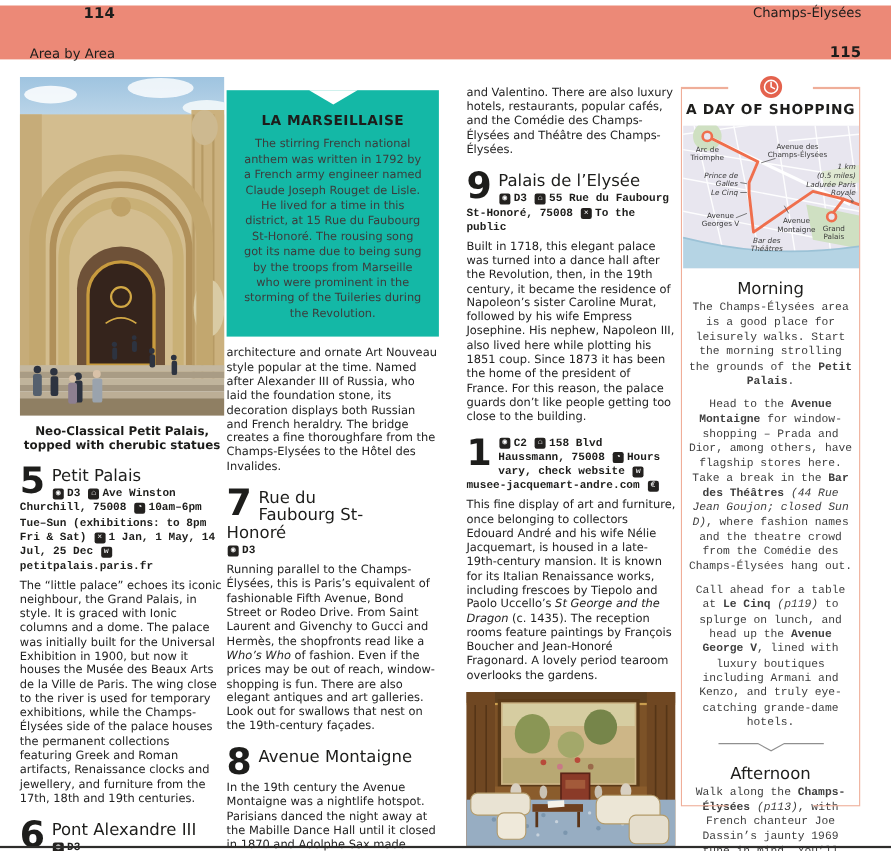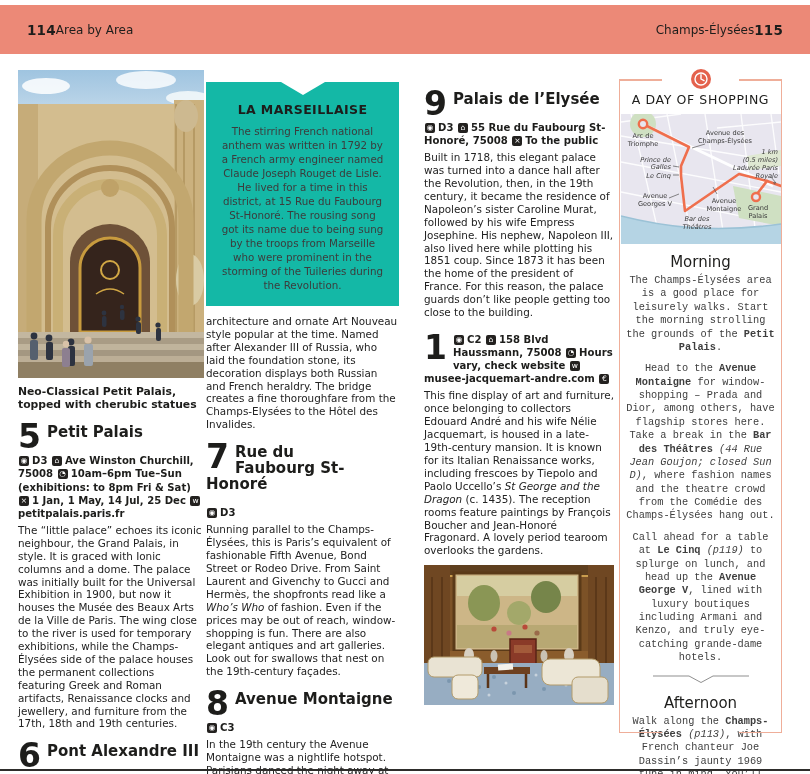--- a/index.html
+++ b/index.html
@@ -3,37 +3,37 @@
 <meta charset="utf-8">
 <style>
   html,body{margin:0;padding:0;}
   body{width:810px;height:774px;background:#ffffff;overflow:hidden;
        font-family:"DejaVu Sans",sans-serif;color:#1d1d1b;}
   .page{position:relative;width:810px;height:774px;background:#fff;}
 
   
   .topbar{position:absolute;left:0;right:0;top:5px;height:49px;background:#ec8977;
           display:flex;justify-content:space-between;align-items:center;padding:0 27px;box-sizing:border-box;}
-  .tb-group{display:flex;align-items:center;gap:0;}
+  .tb-group{display:flex;align-items:flex-end;gap:22px;flex-direction:column;}
   .pg{font-weight:bold;font-size:13.5px;letter-spacing:.2px;}
   .tb-label{font-size:12px;}
 
   
   .col{position:absolute;}
   .col1{left:18px;top:70px;width:186px;}
   .col2{left:206px;top:82px;width:193px;}
   .col3{left:424px;top:78px;width:190px;}
 
-  .caption{font-weight:bold;font-size:10.8px;line-height:1.22;margin:7px 0 0;}
+  .caption{font-weight:bold;font-size:10.8px;line-height:1.22;margin:7px 0 0;text-align:center;}
 
   section{margin-top:11px;}
   .sec-head::after{content:"";display:block;clear:both;}
   .num{float:left;font-size:33px;font-weight:bold;line-height:26px;margin:2px 7px 0 0;letter-spacing:-1px;}
-  h3{font-size:15px;font-weight:bold;line-height:16px;margin:0;padding-top:2px;}
-  .info{font-size:10.1px;line-height:1.3;margin-top:14px;font-weight:bold;color:#1d1d1b;}
+  h3{font-size:15px;font-weight:normal;line-height:16px;margin:0;padding-top:2px;}
+  .info{font-size:10.1px;line-height:1.3;margin-top:3px;font-weight:bold;color:#1d1d1b;font-family:Liberation Mono, monospace;}
   .inficon{display:inline-block;width:10px;height:10px;background:#23211f;color:#fff;
            font-size:7.5px;line-height:10px;text-align:center;border-radius:2px;
            margin:0 3px 0 1px;vertical-align:1px;font-weight:normal;}
   .body-p{font-size:10.4px;line-height:12.9px;margin:4px 0 0;color:#222;clear:left;}
   .rt-b{font-weight:bold;} .rt-i{font-style:italic;}
 
   
   .mbox{position:relative;background:#14b8a6;padding:20px 12px 12px;text-align:center;box-sizing:border-box;}
   .mbox::before{content:"";position:absolute;top:0;left:50%;transform:translateX(-50%);
                 border-left:22px solid transparent;border-right:22px solid transparent;
@@ -42,21 +42,21 @@
   .mbox p{margin:2px;font-size:10.3px;line-height:1.36;color:#3c3c3c;text-align:center;}
 
   
   .sidebar{position:absolute;left:619px;top:79px;width:163px;height:654px;
            border-left:1.5px solid #efae99;border-right:1.5px solid #efae99;
            box-sizing:border-box;text-align:center;overflow:visible;}
   .fseg{position:absolute;height:1.5px;width:42px;background:#efae99;}
   .fseg.tl{top:0;left:0;} .fseg.tr{top:0;right:0;}
   .fseg.bl{bottom:0;left:0;} .fseg.br{bottom:0;right:0;}
   .clockwrap{position:absolute;top:-11px;left:50%;transform:translateX(-50%);background:#fff;padding:0 4px;}
-  .sb-heading{font-size:12.5px;font-weight:normal;letter-spacing:.6px;margin:13px 0 7px;}
+  .sb-heading{font-size:12.5px;font-weight:bold;letter-spacing:.6px;margin:13px 0 7px;}
   .mapsvg{display:block;margin:0 auto;}
   .mapsvg text{font-size:6.6px;fill:#3a3a3a;}
   .mapsvg .it{font-style:italic;}
   .sb-h2{font-size:15px;font-weight:normal;margin:9px 0 3px;}
   .sb-p{font-size:10.3px;line-height:1.3;color:#3e3e3e;margin:0 5px 8px;font-family:Liberation Mono, monospace;}
   .sb-divider{display:block;margin:4px auto 2px;}
 
   .photo{display:block;}
   .bottom-rule{position:absolute;left:0;right:0;bottom:3px;height:2px;background:#2e2d2b;}
 </style>
@@ -163,27 +163,27 @@
         <h3 style="max-width:150px">Rue du Faubourg St-Honoré</h3>
         <div class="info"><span class="inficon">◉</span><span>D3</span></div>
       </div>
       <p class="body-p"><span>Running parallel to the Champs-Élysées, this is Paris’s equivalent of fashionable Fifth Avenue, Bond Street or Rodeo Drive. From Saint Laurent and Givenchy to Gucci and Hermès, the shopfronts read like a </span><span class="rt-i">Who’s Who</span><span> of fashion. Even if the prices may be out of reach, window-shopping is fun. There are also elegant antiques and art galleries. Look out for swallows that nest on the 19th-century façades.</span></p>
     </section>
 
     <section>
       <div class="sec-head">
         <span class="num">8</span>
         <h3>Avenue Montaigne</h3>
-        <div class="info"><span class="inficon">◉</span><span>C3</span></div>
       </div>
       <p class="body-p"><span>In the 19th century the Avenue Montaigne was a nightlife hotspot. Parisians danced the night away at the Mabille Dance Hall until it closed in 1870 and Adolphe Sax made music with his newly invented saxophone in the Winter Garden. Today this chic avenue is the most fashionable street and a rival to the Rue du Faubourg St-Honoré as it is home to more haute couture houses, such as Christian Dior</span></p>
     </section>
   </div>
 
   <div class="col col3">
+    <p class="body-p" style="margin-top:0"><span>and Valentino. There are also luxury hotels, restaurants, popular cafés, and the Comédie des Champs-Élysées and Théâtre des Champs-Élysées.</span></p>
 
     <section>
       <div class="sec-head">
         <span class="num">9</span>
         <h3>Palais de l’Elysée</h3>
         <div class="info"><span class="inficon">◉</span><span>D3 </span><span class="inficon">⌂</span><span>55 Rue du Faubourg St-Honoré, 75008 </span><span class="inficon">×</span><span>To the public</span></div>
       </div>
       <p class="body-p"><span>Built in 1718, this elegant palace was turned into a dance hall after the Revolution, then, in the 19th century, it became the residence of Napoleon’s sister Caroline Murat, followed by his wife Empress Josephine. His nephew, Napoleon III, also lived here while plotting his 1851 coup. Since 1873 it has been the home of the president of France. For this reason, the palace guards don’t like people getting too close to the building.</span></p>
     </section>
 

